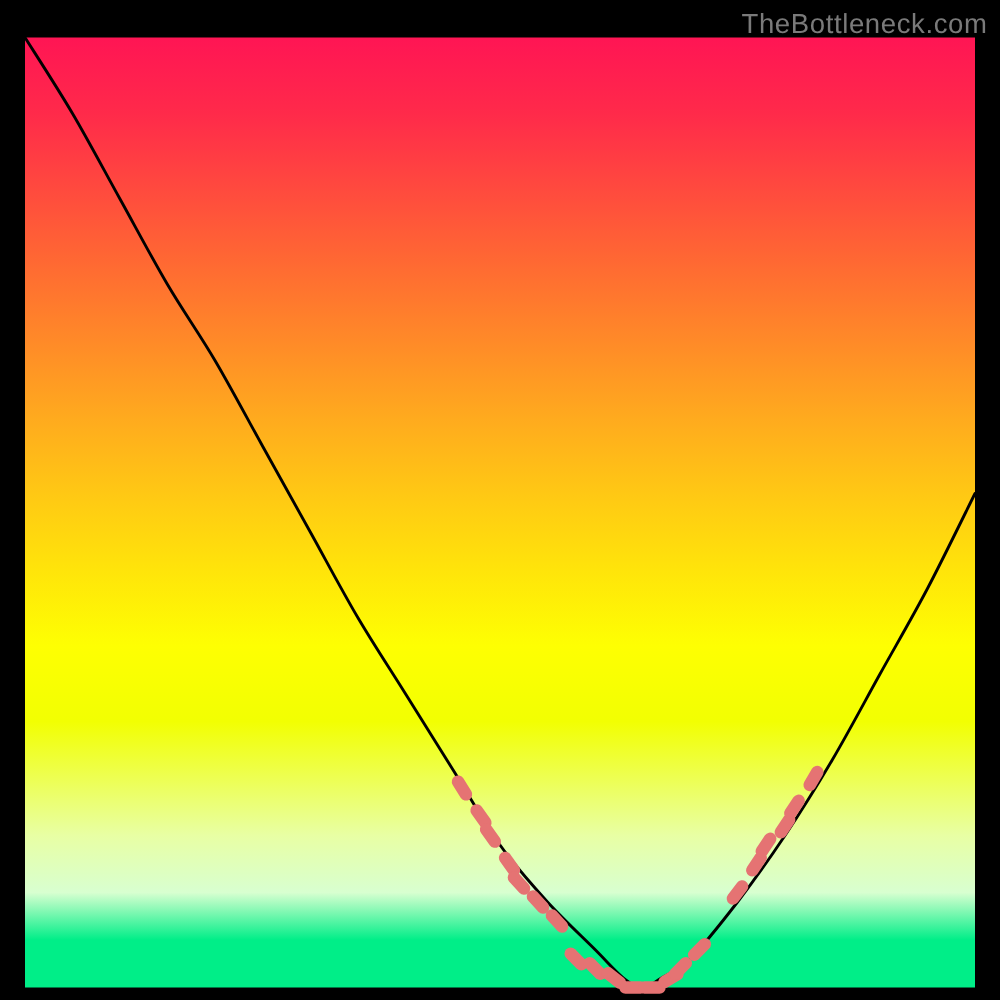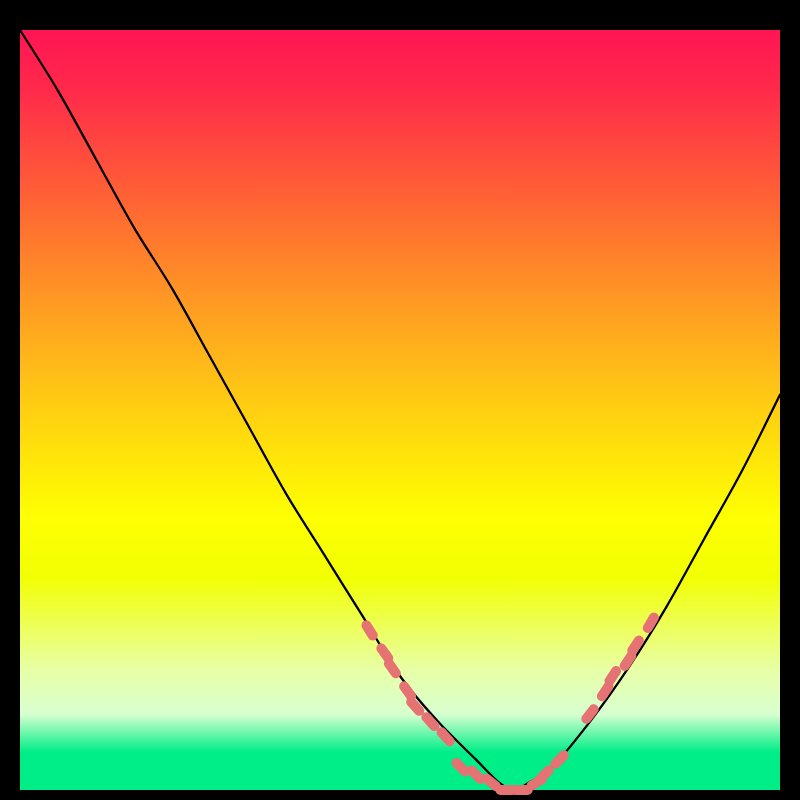--- a/index.html
+++ b/index.html
@@ -60,20 +60,21 @@
   }
   .marker {
     fill: #e57373;
     stroke: none;
   }
 </style>
 </head>
 <body>
 
 <div class="frame">
+  <div class="watermark">TheBottleneck.com</div>
   <div class="plot">
     <svg viewBox="0 0 760 760">
       <g id="curve-group">
           <path d="M 0 0 C 6.333333333333333 10.133333333333326 25.333333333333336 39.26666666666661 38 60.799999999999955 C 50.666666666666664 82.3333333333333 63.333333333333336 106.40000000000003 76 129.20000000000005 C 88.66666666666667 152.00000000000006 101.33333333333333 176.0666666666667 114 197.60000000000002 C 126.66666666666667 219.13333333333335 139.33333333333334 236.86666666666665 152 258.4 C 164.66666666666666 279.9333333333333 177.33333333333334 304 190 326.8 C 202.66666666666666 349.6 215.33333333333334 372.4 228 395.2 C 240.66666666666666 418 253.33333333333334 442.0666666666666 266 463.59999999999997 C 278.6666666666667 485.1333333333333 291.3333333333333 504.1333333333333 304 524.4 C 316.6666666666667 544.6666666666666 329.3333333333333 564.9333333333334 342 585.2 C 354.6666666666667 605.4666666666667 367.3333333333333 628.2666666666667 380 646 C 392.6666666666667 663.7333333333333 405.33333333333337 677.6666666666667 418.00000000000006 691.6 C 430.66666666666674 705.5333333333333 445.8666666666667 719.4666666666667 456 729.6 C 466.1333333333333 739.7333333333333 472.4666666666667 747.3333333333333 478.8 752.4 C 485.1333333333333 757.4666666666667 488.93333333333334 760 494 760 C 499.06666666666666 760 502.86666666666673 756.1999999999999 509.20000000000005 752.4 C 515.5333333333334 748.6 521.8666666666667 747.3333333333334 532 737.2 C 542.1333333333333 727.0666666666667 557.3333333333334 708.0666666666667 570 691.6 C 582.6666666666666 675.1333333333333 595.3333333333334 657.4 608 638.4 C 620.6666666666666 619.4 633.3333333333334 599.1333333333333 646 577.6 C 658.6666666666666 556.0666666666667 671.3333333333334 532 684 509.2 C 696.6666666666666 486.4 709.3333333333334 464.8666666666667 722 440.8 C 734.6666666666666 416.73333333333335 753.6666666666666 377.4666666666667 760 364.8" class="curve"></path>
         </g>
       <g id="marker-group">
           <rect x="-11" y="-5" width="22" height="10" rx="5" ry="5" class="marker" transform="translate(349.6,600.4) rotate(57.99461679191652)"></rect>
           <rect x="-11" y="-5" width="22" height="10" rx="5" ry="5" class="marker" transform="translate(364.8,623.2) rotate(54.46232220802559)"></rect>
           <rect x="-11" y="-5" width="22" height="10" rx="5" ry="5" class="marker" transform="translate(372.4,638.4) rotate(54.46232220802559)"></rect>
           <rect x="-11" y="-5" width="22" height="10" rx="5" ry="5" class="marker" transform="translate(387.6,661.2) rotate(54.46232220802559)"></rect>

